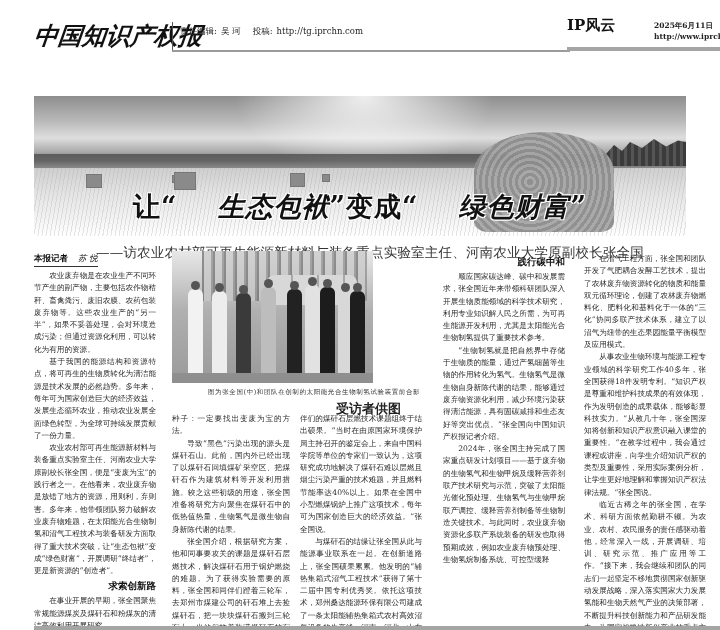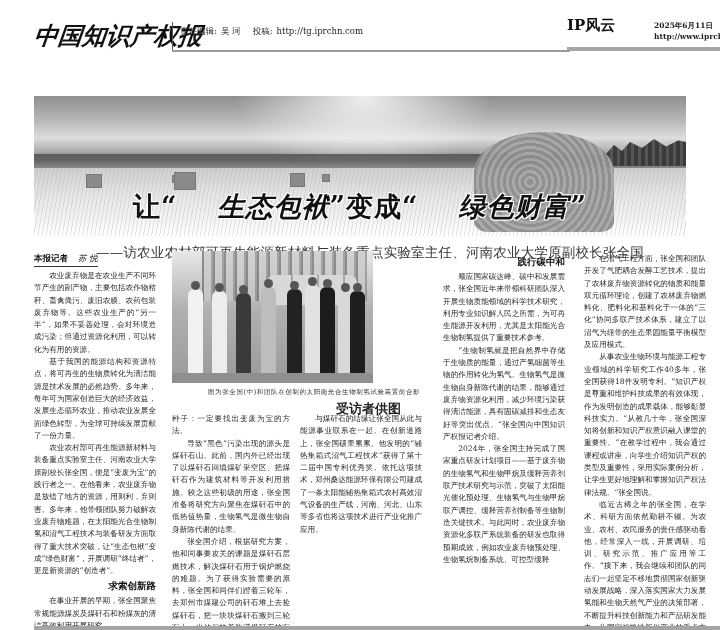--- a/index.html
+++ b/index.html
@@ -127,20 +127,21 @@
 <div class="photo-credit">受访者供图</div>
 
 <div class="col" style="left:172px;top:413px;width:118px;">
   <p class="noind">种子：一定要找出变废为宝的方法。</p>
   <p>导致“黑色”污染出现的源头是煤矸石山。此前，国内外已经出现了以煤矸石回填煤矿采空区、把煤矸石作为建筑材料等开发利用措施。较之这些初级的用途，张全国准备将研究方向聚焦在煤矸石中的低热值热量，生物氢气是微生物自身新陈代谢的结果。</p>
   <p>张全国介绍，根据研究方案，他和同事要攻关的课题是煤矸石层燃技术，解决煤矸石用于锅炉燃烧的难题。为了获得实验需要的原料，张全国和同伴们蹬着三轮车，去郑州市煤建公司的矸石堆上去捡煤矸石，把一块块煤矸石搬到三轮车上。当他们拉着装满煤矸石的车返回学校时，脸、手、衣服都已被染黑，一些人还将他们认作了来学校送煤的工人。</p>
 
 </div>
 
 <div class="col" style="left:300px;top:413px;width:122px;">
+  <p class="noind">伴们的煤矸石层燃技术课题组终于结出硕果。“当时在由原国家环境保护局主持召开的鉴定会上，来自中国科学院等单位的专家们一致认为，这项研究成功地解决了煤矸石难以层燃且烟尘污染严重的技术难题，并且燃料节能率达40%以上。如果在全国中小型燃煤锅炉上推广这项技术，每年可为国家创造巨大的经济效益。”张全国说。</p>
   <p>与煤矸石的结缘让张全国从此与能源事业联系在一起。在创新道路上，张全国硕果累累。他发明的“辅热集箱式沼气工程技术”获得了第十二届中国专利优秀奖。依托这项技术，郑州桑达能源环保有限公司建成了一条太阳能辅热集箱式农村高效沼气设备的生产线，河南、河北、山东等多省也将这项技术进行产业化推广应用。</p>
 
 </div>
 
 <div class="col" style="left:443px;top:253px;width:122px;">
   <div class="subhead">践行碳中和</div>
   <p>顺应国家碳达峰、碳中和发展需求，张全国近年来带领科研团队深入开展生物质能领域的科学技术研究，利用专业知识解人民之所需，为可再生能源开发利用，尤其是太阳能光合生物制氢提供了重要技术参考。</p>
   <p>“生物制氢就是把自然界中存储于生物质的能量，通过产氢细菌等生物的作用转化为氢气。生物氢气是微生物自身新陈代谢的结果，能够通过废弃物资源化利用，减少环境污染获得清洁能源，具有固碳减排和生态友好等突出优点。”张全国向中国知识产权报记者介绍。</p>
   <p>2024年，张全国主持完成了国家重点研发计划项目——基于废弃物的生物氢气和生物甲烷及缓释营养剂联产技术研究与示范，突破了太阳能光催化预处理、生物氢气与生物甲烷联产调控、缓释营养剂制备等生物制造关键技术。与此同时，农业废弃物资源化多联产系统装备的研发也取得预期成效，例如农业废弃物预处理、生物氢烷制备系统、可控型缓释</p>
 </div>

